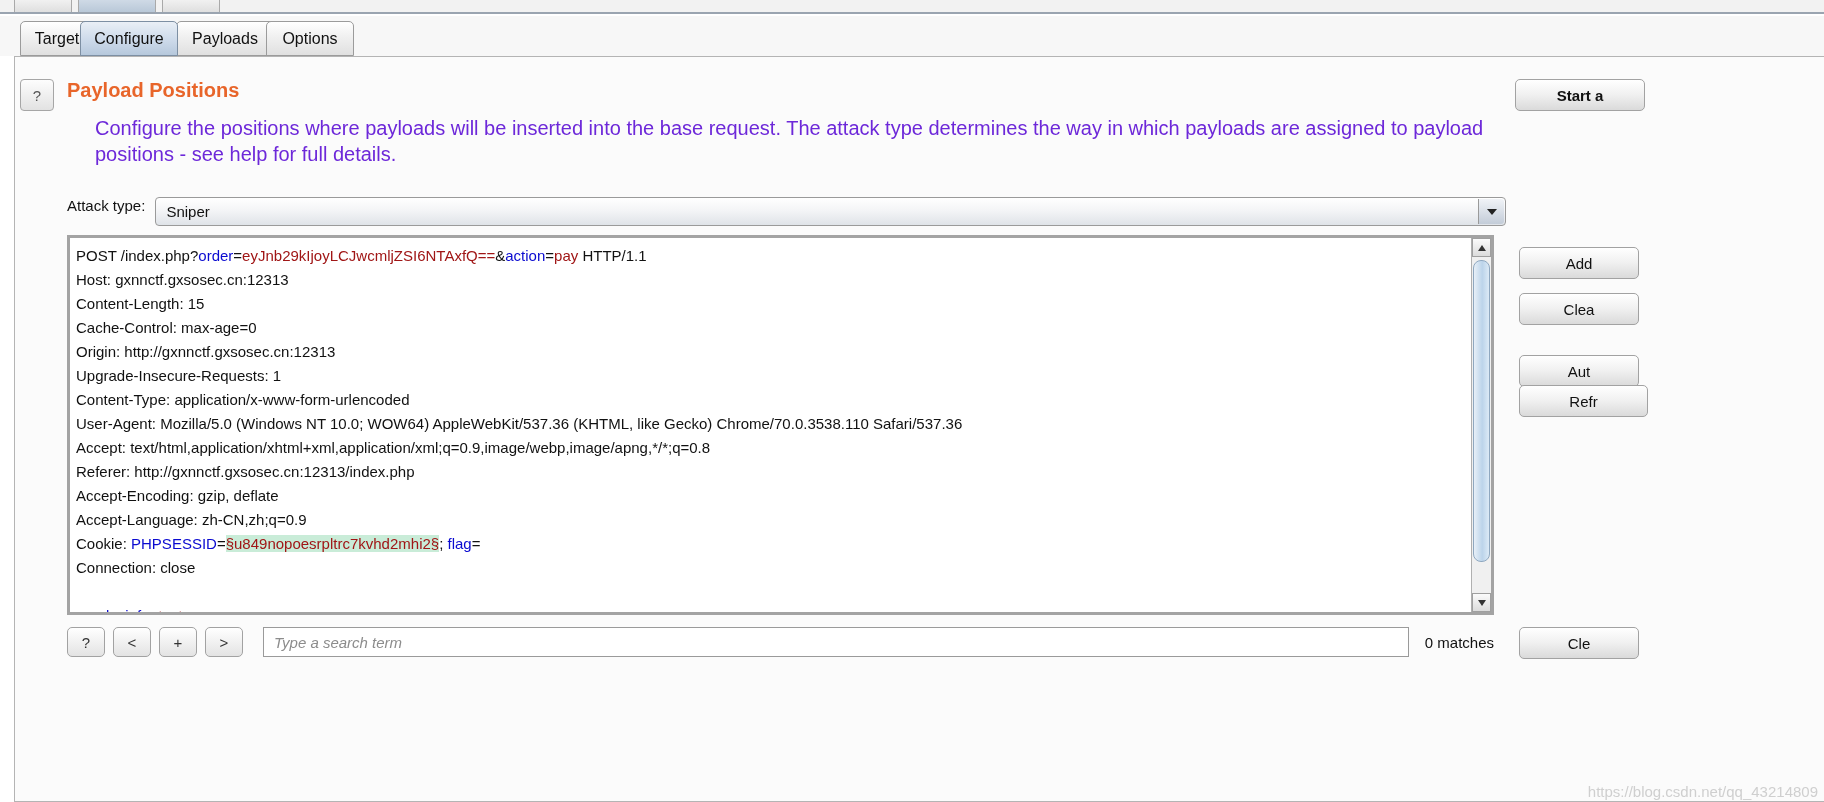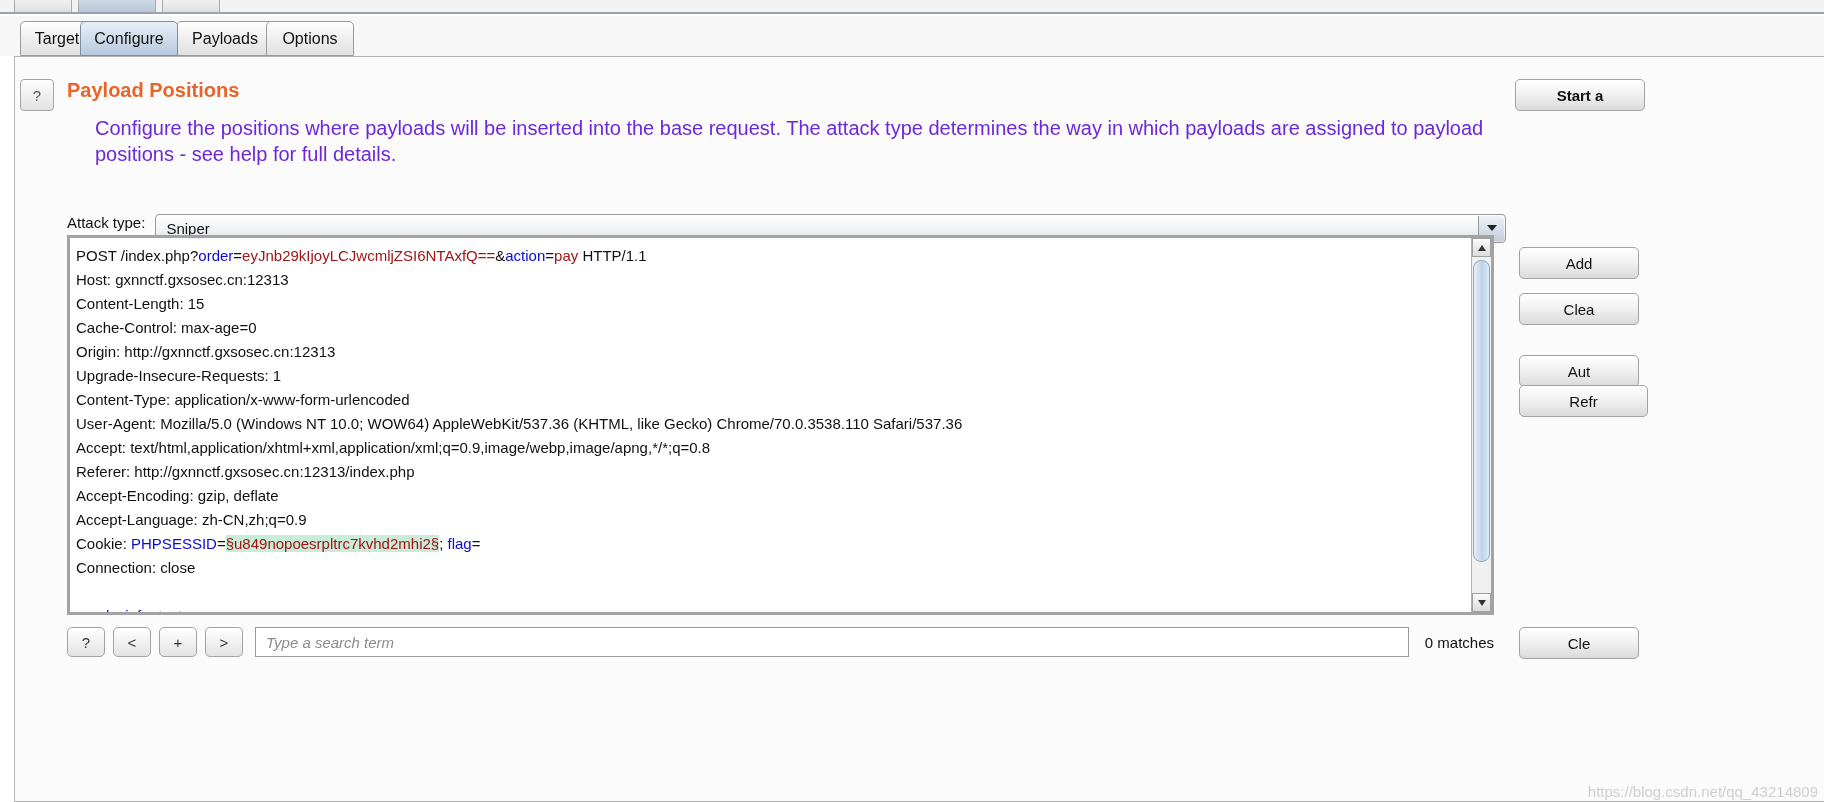--- a/index.html
+++ b/index.html
@@ -82,34 +82,33 @@
   }
 
   .description {
     position: absolute; top: 58px; left: 52px;
     width: 1420px;
     font-size: 20px; line-height: 26px; color: #6d28d9; margin-left: 28px;
   }
 
   
   .attack-row {
-    position: absolute; top: 150px; left: 52px;
+    position: absolute; top: 140px; left: 52px;
     width: 1456px; height: 30px;
-    display: flex; align-items: center;
+    display: flex; 
   }
   .attack-label { font-size: 15px; color: #111; white-space: nowrap; }
   .combo {
     position: relative;
     margin-left: 10px;
     width: 1351px; height: 29px;
     border: 1px solid #9a9a9a; border-radius: 4px;
     background: linear-gradient(to bottom, #ffffff 0%, #f3f4f6 48%, #dfe3e8 100%);
     display: flex; align-items: center;
     cursor: pointer;
-    margin-top: 12px;
   }
   .combo-value { padding-left: 10px; font-size: 15px; color: #111; }
   .combo-arrow {
     position: absolute; right: 1px; top: 1px;
     width: 26px; height: 25px;
     border-left: 1px solid #9a9a9a;
     border-radius: 0 3px 3px 0;
     background: linear-gradient(to bottom, #f0f3f7, #c3ccd8);
     display: flex; align-items: center; justify-content: center;
   }
@@ -178,21 +177,21 @@
     display: flex; align-items: center;
   }
   .sbtn {
     width: 38px; height: 30px; margin-right: 8px;
     border: 1px solid #a2a2a2; border-radius: 5px;
     background: linear-gradient(to bottom, #ffffff, #e3e3e3);
     display: flex; align-items: center; justify-content: center;
     font-size: 15px; color: #333; cursor: pointer;
   }
   .search-input {
-    flex: 1; height: 30px; margin-left: 4px;
+    flex: 1; height: 30px; margin-left: 12px;
     border: 1px solid #9a9a9a;
     background: #fff;
     display: flex; align-items: center;
     padding-left: 10px;
     font-size: 15px; font-style: italic; color: #8c8c8c;
     cursor: text;
   }
   .matches {
     margin-left: 16px;
     font-size: 15px; color: #111; white-space: nowrap;

